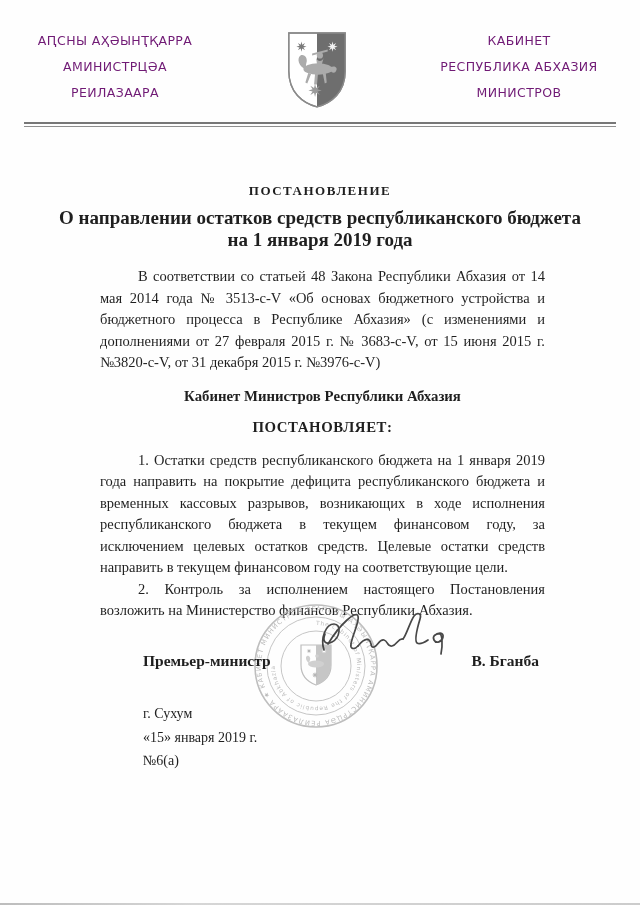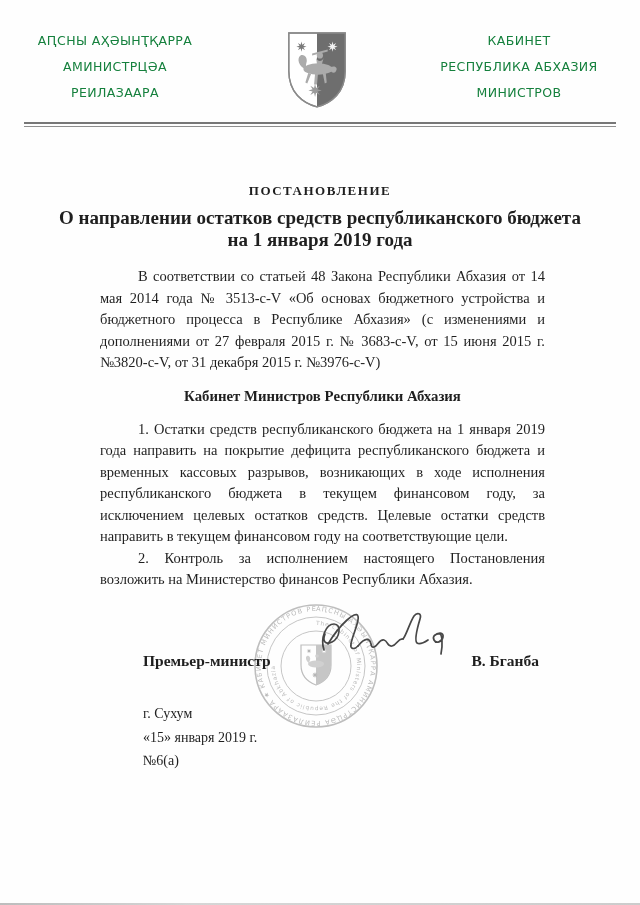--- a/index.html
+++ b/index.html
@@ -10,21 +10,21 @@
     color:#1f1f1f;
   }
   
   .letterhead{
     display:flex; justify-content:space-between; align-items:flex-start;
     padding-top:28px; height:88px;
   }
   .head-col{
     width:178px; text-align:center;
     font-family:"DejaVu Sans","Liberation Sans",sans-serif;
-    font-size:12.5px; line-height:26px; color:#15803d; letter-spacing:.4px;
+    font-size:12.5px; line-height:26px; color:#701a75; letter-spacing:.4px;
   }
   .head-col.left{margin-left:26px;}
   .head-col.right{margin-right:32px;}
   .emblem{flex:0 0 auto; margin-top:0;}
   .rule{
     margin:6px 24px 0 24px; height:2px;
     border-top:2px solid #777; border-bottom:1px solid #8f8f8f;
   }
   
   .doc-title{
@@ -112,20 +112,21 @@
 
   <h1 class="doc-title">ПОСТАНОВЛЕНИЕ</h1>
   <div class="doc-subtitle">
     <div>О направлении остатков средств республиканского бюджета</div>
     <div>на 1 января 2019 года</div>
   </div>
 
   <div class="content">
     <p class="para intro">В соответствии со статьей 48 Закона Республики Абхазия от 14 мая 2014 года № 3513-с-V «Об основах бюджетного устройства и бюджетного процесса в Республике Абхазия» (с изменениями и дополнениями от 27 февраля 2015 г. № 3683-с-V, от 15 июня 2015 г. №3820-с-V, от 31 декабря 2015 г. №3976-с-V)</p>
     <div class="center-bold issuer">Кабинет Министров Республики Абхазия</div>
+    <div class="center-bold decree-word">ПОСТАНОВЛЯЕТ:</div>
     <div class="items">
       <p class="para">1. Остатки средств республиканского бюджета на 1 января 2019 года направить на покрытие дефицита республиканского бюджета и временных кассовых разрывов, возникающих в ходе исполнения республиканского бюджета в текущем финансовом году, за исключением целевых остатков средств. Целевые остатки средств направить в текущем финансовом году на соответствующие цели.</p>
       <p class="para">2. Контроль за исполнением настоящего Постановления возложить на Министерство финансов Республики Абхазия.</p>
     </div>
   </div>
 
   <div class="stamp-wrap">
     <svg width="130" height="130" viewBox="0 0 130 130" aria-hidden="true" opacity="0.85">
       <defs>
         <path id="ringOuterPath" d="M65,10 a55,55 0 1,1 -0.02,0"></path>

